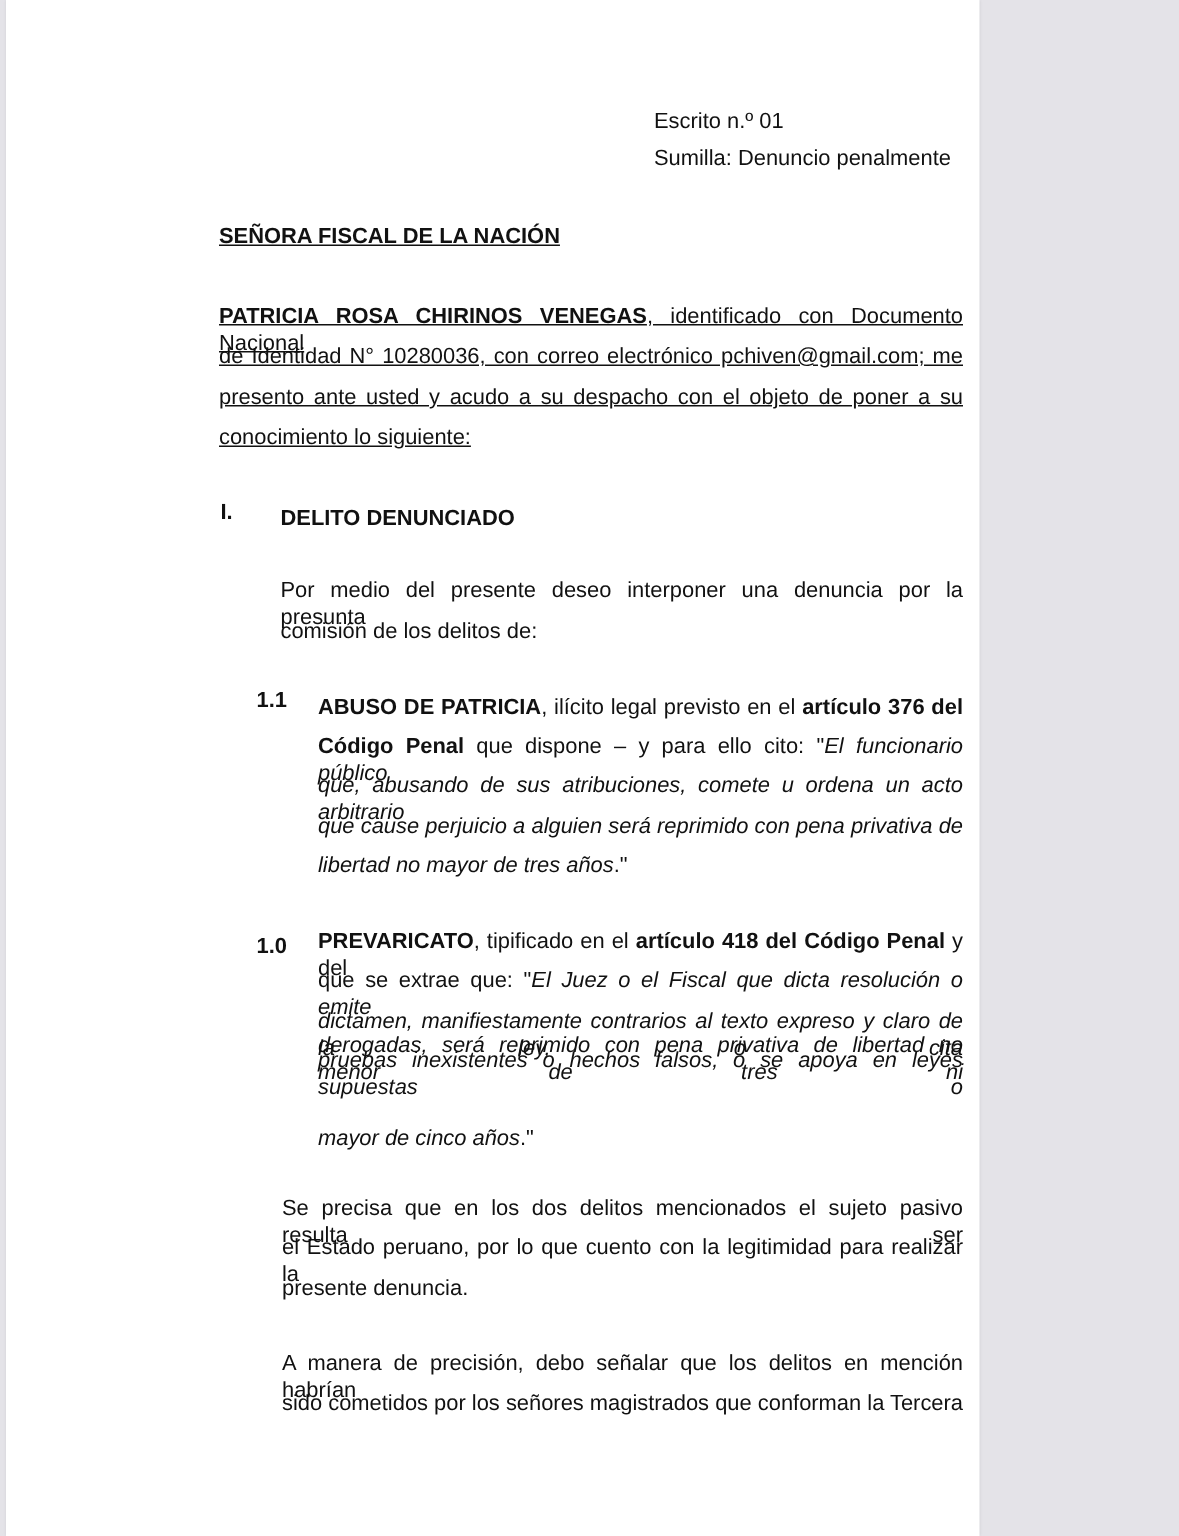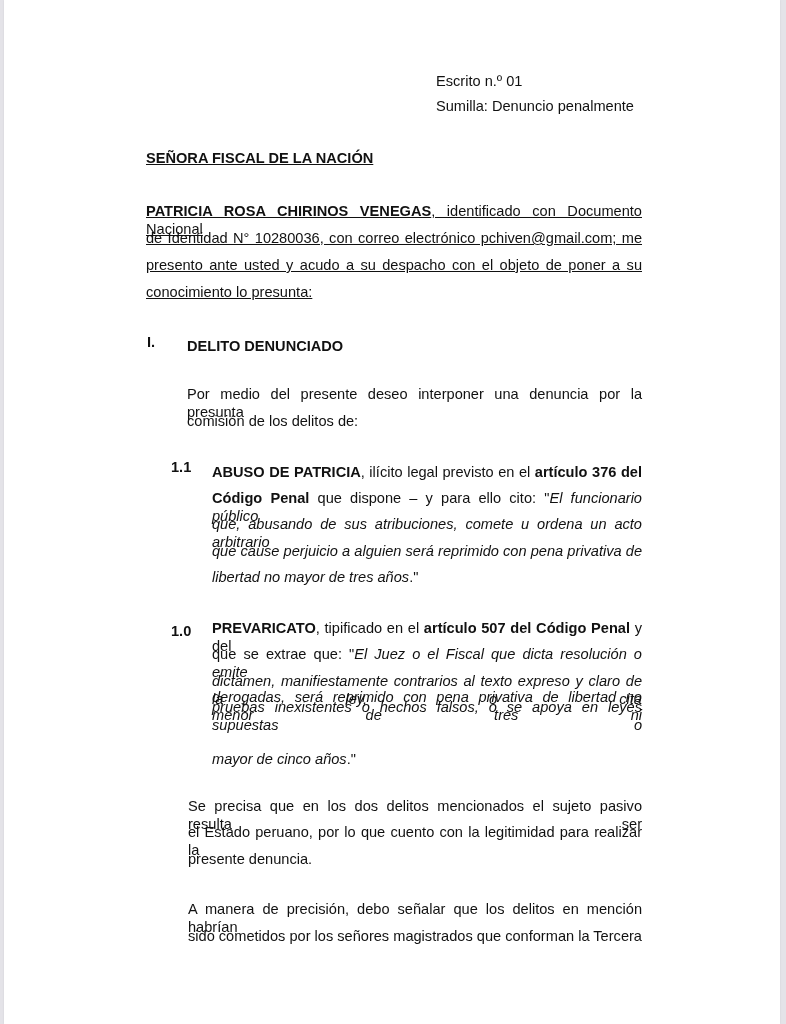--- a/index.html
+++ b/index.html
@@ -12,21 +12,21 @@
     background: #e4e3e8;
     position: relative;
     overflow: hidden;
     font-family: "Liberation Sans", sans-serif;
     color: #111;
   }
   .page {
     position: absolute;
     left: 4px;
     top: 0;
-    width: 776px;
+    width: 649px;
     height: 1024px;
     background: #ffffff;
     box-shadow: 0 0 2px rgba(0,0,0,0.08);
   }
   .line {
     position: absolute;
     font-size: 14.6px;
     line-height: 18px;
     white-space: nowrap;
   }
@@ -54,21 +54,21 @@
     <div class="line" style="top:72px;">Escrito n.º 01</div>
     <div class="line" style="top:97px;">Sumilla: Denuncio penalmente</div>
   </div>
 
   <div class="line b u" style="left:142px; top:149px;">SEÑORA FISCAL DE LA NACIÓN</div>
 
   <div>
     <div class="line just para-left" style="top:202px;"><span class="b">PATRICIA ROSA CHIRINOS VENEGAS</span><span>, identificado con Documento Nacional</span></div>
     <div class="line just para-left" style="top:229px;">de Identidad N° 10280036, con correo electrónico pchiven@gmail.com; me</div>
     <div class="line just para-left" style="top:256px;">presento ante usted y acudo a su despacho con el objeto de poner a su</div>
-    <div class="line para-left" style="top:283px;">conocimiento lo presunta:</div>
+    <div class="line para-left" style="top:283px;">conocimiento lo siguiente:</div>
   </div>
 
   <div>
     <div class="line sec-num" style="top:333px;">I.</div>
     <div class="line b" style="left:183px; top:337px;">DELITO DENUNCIADO</div>
 
     <div class="line just indent-left" style="top:385px;">Por medio del presente deseo interponer una denuncia por la presunta</div>
     <div class="line indent-left" style="top:412px;">comisión de los delitos de:</div>
   </div>
 
@@ -76,21 +76,21 @@
     <div class="line item-num" style="top:458px;">1.1</div>
     <div class="line just item-text" style="top:463px;"><span class="b">ABUSO DE PATRICIA</span><span>, ilícito legal previsto en el </span><span class="b">artículo 376 del</span></div>
     <div class="line just item-text" style="top:489px;"><span class="b">Código Penal</span><span> que dispone – y para ello cito: "</span><span class="i">El funcionario público</span></div>
     <div class="line just item-text i" style="top:515px;">que, abusando de sus atribuciones, comete u ordena un acto arbitrario</div>
     <div class="line just item-text i" style="top:542px;">que cause perjuicio a alguien será reprimido con pena privativa de</div>
     <div class="line item-text" style="top:568px;"><span class="i">libertad no mayor de tres años</span><span>."</span></div>
   </div>
 
   <div>
     <div class="line item-num" style="top:622px;">1.0</div>
-    <div class="line just item-text" style="top:619px;"><span class="b">PREVARICATO</span><span>, tipificado en el </span><span class="b">artículo 507 del Código Penal</span><span> y del</span></div>
+    <div class="line just item-text" style="top:619px;"><span class="b">PREVARICATO</span><span>, tipificado en el </span><span class="b">artículo 418 del Código Penal</span><span> y del</span></div>
     <div class="line just item-text" style="top:645px;"><span>que se extrae que: "</span><span class="i">El Juez o el Fiscal que dicta resolución o emite</span></div>
     <div class="line just item-text i" style="top:672px;">dictamen, manifiestamente contrarios al texto expreso y claro de la ley, o cita</div>
     <div class="line just item-text i" style="top:698px;">pruebas inexistentes o hechos falsos, o se apoya en leyes supuestas o</div>
     <div class="line just item-text i" style="top:688px;">derogadas, será reprimido con pena privativa de libertad no menor de tres ni</div>
     <div class="line item-text" style="top:750px;"><span class="i">mayor de cinco años</span><span>."</span></div>
   </div>
 
   <div>
     <div class="line just" style="left:184px; width:454px; top:797px;">Se precisa que en los dos delitos mencionados el sujeto pasivo resulta ser</div>
     <div class="line just" style="left:184px; width:454px; top:823px;">el Estado peruano, por lo que cuento con la legitimidad para realizar la</div>

